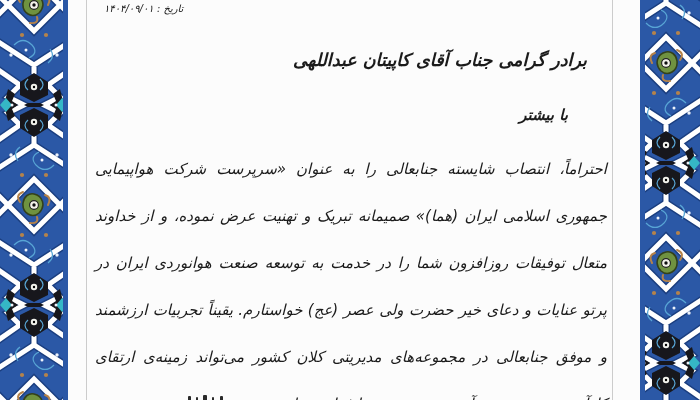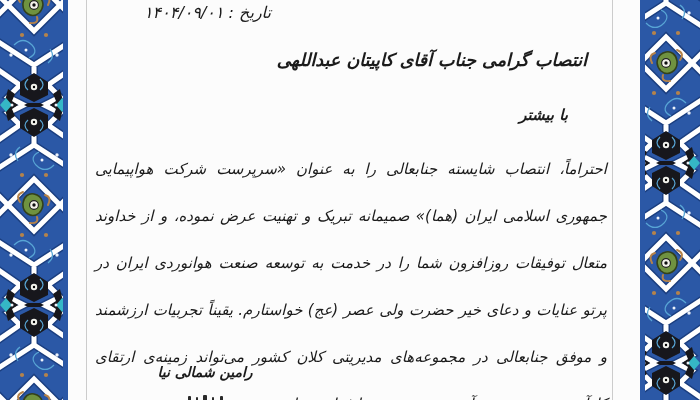--- a/index.html
+++ b/index.html
@@ -8,21 +8,21 @@
     background:#fcfcfc;color:#1b1b1b;
     font-family:"DejaVu Sans",sans-serif;
   }
   .strip{position:absolute;top:0;height:400px;}
   .strip.left{left:0;width:68px;}
   .strip.right{left:640px;width:60px;}
   .rule{position:absolute;top:0;width:1px;height:400px;background:#cccccc;}
   .rule.left{left:86px;}
   .rule.right{left:612px;}
   .txt{position:absolute;direction:rtl;font-style:italic;white-space:nowrap;}
-  .date{top:3px;left:104px;width:134px;font-size:16px;text-align:left;margin-left:40px;}
+  .date{top:3px;left:104px;width:134px;font-size:10px;text-align:left;}
   .salutation{top:50px;right:113px;font-size:17.5px;font-weight:bold;}
   .greeting{top:106px;right:132px;font-size:15px;font-weight:600;}
   .body-text{
     position:absolute;top:146px;left:95px;width:512px;
     direction:rtl;text-align:justify;font-style:italic;
     font-size:15px;line-height:47px;white-space:normal;
   }
   .signature{top:364px;left:138px;width:134px;text-align:center;font-size:14px;font-weight:bold;}
   .remnant i{position:absolute;background:#2a2a2a;border-radius:1px;}
   .remnant i:nth-child(1){left:188px;top:396px;width:3px;height:7px;}
@@ -134,24 +134,23 @@
           <rect x="-8" y="-63" width="76" height="466" fill="url(#girih)"></rect>
         </g>
       <rect x="0" y="0" width="5" height="400" fill="#2b58a6"></rect>
     </svg>
   </div>
 
   <div class="rule left"></div>
   <div class="rule right"></div>
 
   <div class="txt date">تاریخ : ۱۴۰۴/۰۹/۰۱</div>
-  <div class="txt salutation">انتصاب گرامی جناب آقای کاپیتان عبداللهی</div>
+  <div class="txt salutation">برادر گرامی جناب آقای کاپیتان عبداللهی</div>
   <div class="txt greeting">با بیشتر</div>
   <div class="body-text">احتراماً، انتصاب شایسته جنابعالی را به عنوان «سرپرست شرکت هواپیمایی جمهوری اسلامی ایران (هما)» صمیمانه تبریک و تهنیت عرض نموده، و از خداوند متعال توفیقات روزافزون شما را در خدمت به توسعه صنعت هوانوردی ایران در پرتو عنایات و دعای خیر حضرت ولی عصر (عج) خواستارم. یقیناً تجربیات ارزشمند و موفق جنابعالی در مجموعه‌های مدیریتی کلان کشور می‌تواند زمینه‌ی ارتقای کارآمدی هرچه بیشتر آن مجموعه مهم را فراهم سازد.</div>
-  <div class="txt signature">رامین شمالی نیا</div>
 
   <div class="remnant">
     <i></i>
       <i></i>
       <i></i>
       <i></i>
       <i></i>
   </div>
 
 </div>

